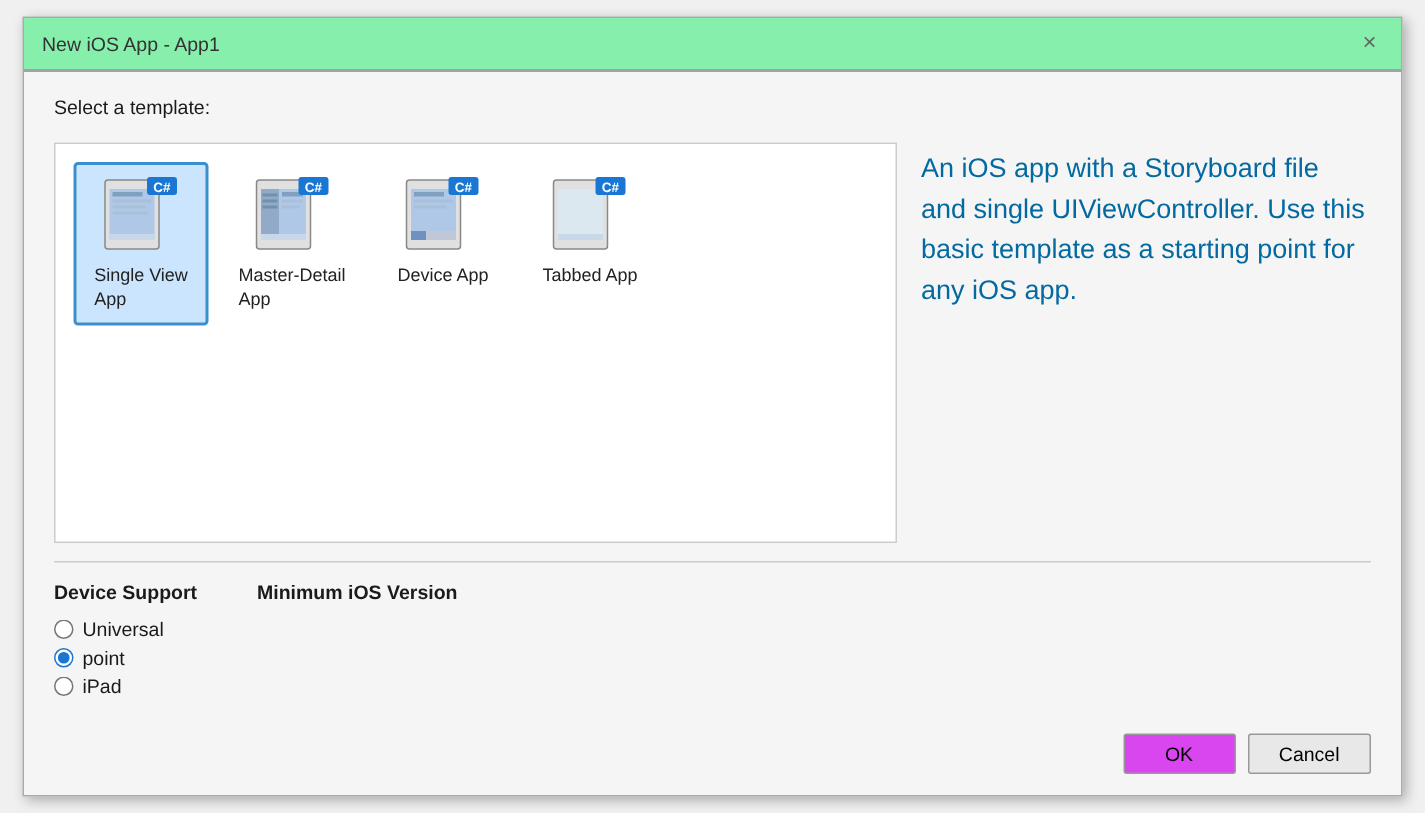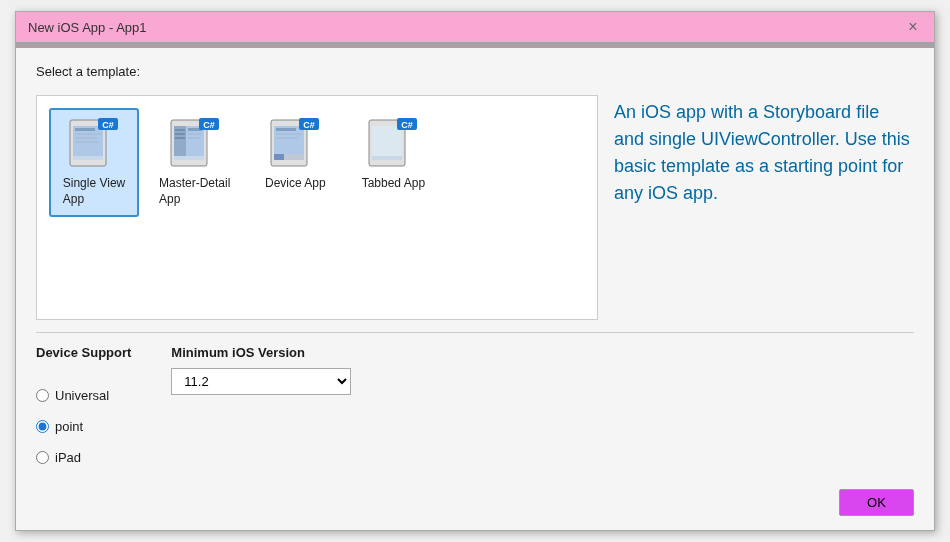--- a/index.html
+++ b/index.html
@@ -17,22 +17,22 @@
     .dialog {
       width: 920px;
       height: 520px;
       background: #f5f5f5;
       border: 1px solid #aaa;
       box-shadow: 2px 2px 8px rgba(0,0,0,0.3);
       display: flex;
       flex-direction: column;
     }
     .title-bar {
-      background: #f9a8d4;
-      border-bottom: 6px solid #a3a3a3;
+      background: #86efac;
+      border-bottom: 2px solid #a3a3a3;
       padding: 8px 12px;
       display: flex;
       align-items: center;
       justify-content: space-between;
       height: 36px;
     }
     .title-bar-text {
       font-size: 13px;
       color: #333;
     }
@@ -119,42 +119,42 @@
       align-items: flex-start;
     }
     .device-support {
       display: flex;
       flex-direction: column;
       gap: 4px;
     }
     .device-support-title {
       font-size: 13px;
       font-weight: 600;
-      margin-bottom: 24px;
+      margin-bottom: 6px;
     }
     .radio-group {
       display: flex;
       flex-direction: column;
-      gap: 16px;
+      gap: 4px;
     }
     .radio-item {
       display: flex;
       align-items: center;
       gap: 6px;
       cursor: pointer;
       font-size: 13px;
     }
     .radio-item input[type="radio"] {
       cursor: pointer;
       accent-color: #1976d2;
     }
     .min-ios {
       display: flex;
-      flex-direction: column;
-      gap: 8px;
+      gap: 20px;
+      align-items: flex-end;
     }
     .min-ios-title {
       font-size: 13px;
       font-weight: 600;
     }
     .ios-select {
       width: 180px;
       padding: 4px 8px;
       border: 1px solid #aaa;
       background: #fff;
@@ -300,29 +300,21 @@
           </label>
           <label class="radio-item">
             <input type="radio" name="device" value="ipad" style="">
             <span>iPad</span>
           </label>
         </div>
       </div>
 
       <div class="min-ios">
         <div class="min-ios-title">Minimum iOS Version</div>
-        <select class="ios-select">
-          <option value="8.0">8.0</option>
-          <option value="9.0">9.0</option>
-          <option value="10.0">10.0</option>
-          <option value="11.0">11.0</option>
-          <option value="11.1">11.1</option>
-          <option value="11.2" selected="">11.2</option>
-          <option value="11.3">11.3</option>
-        </select>
       </div>
     </div>
   </div>
 
   <div class="dialog-footer">
     <button class="btn btn-primary">OK</button>
+    <button class="btn">Cancel</button>
   </div>
 </div>
 
 </body></html>

